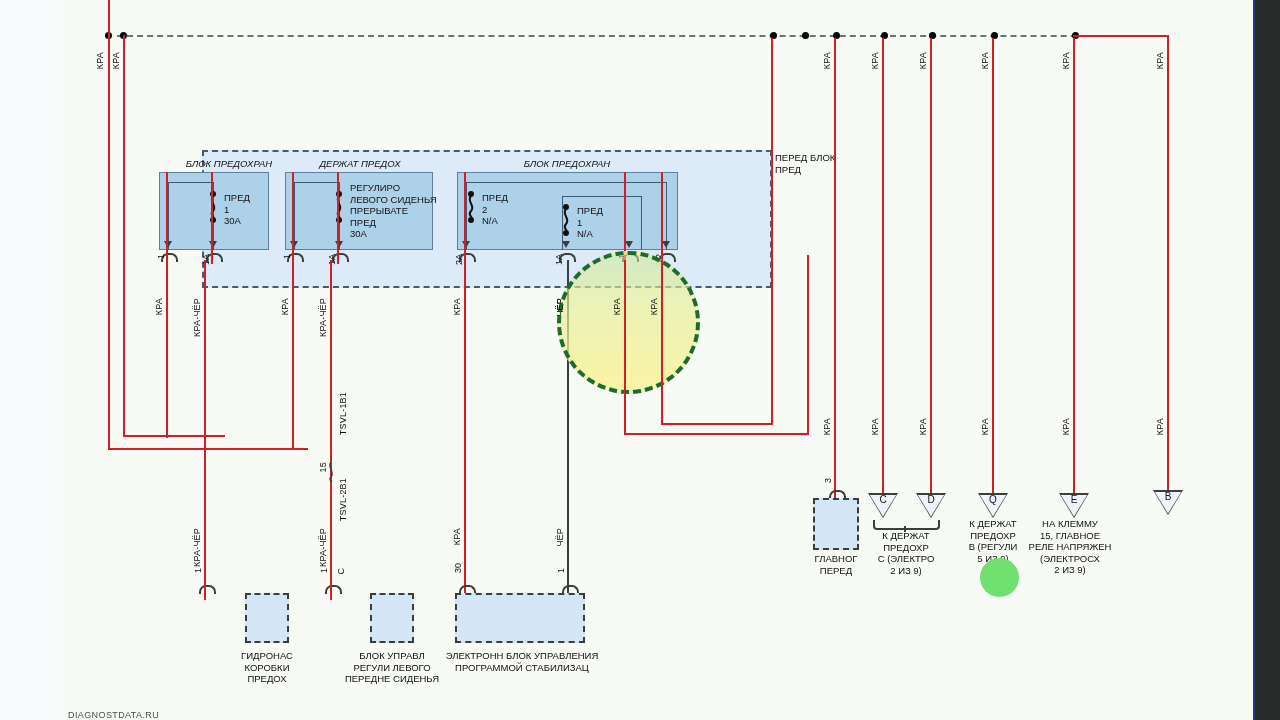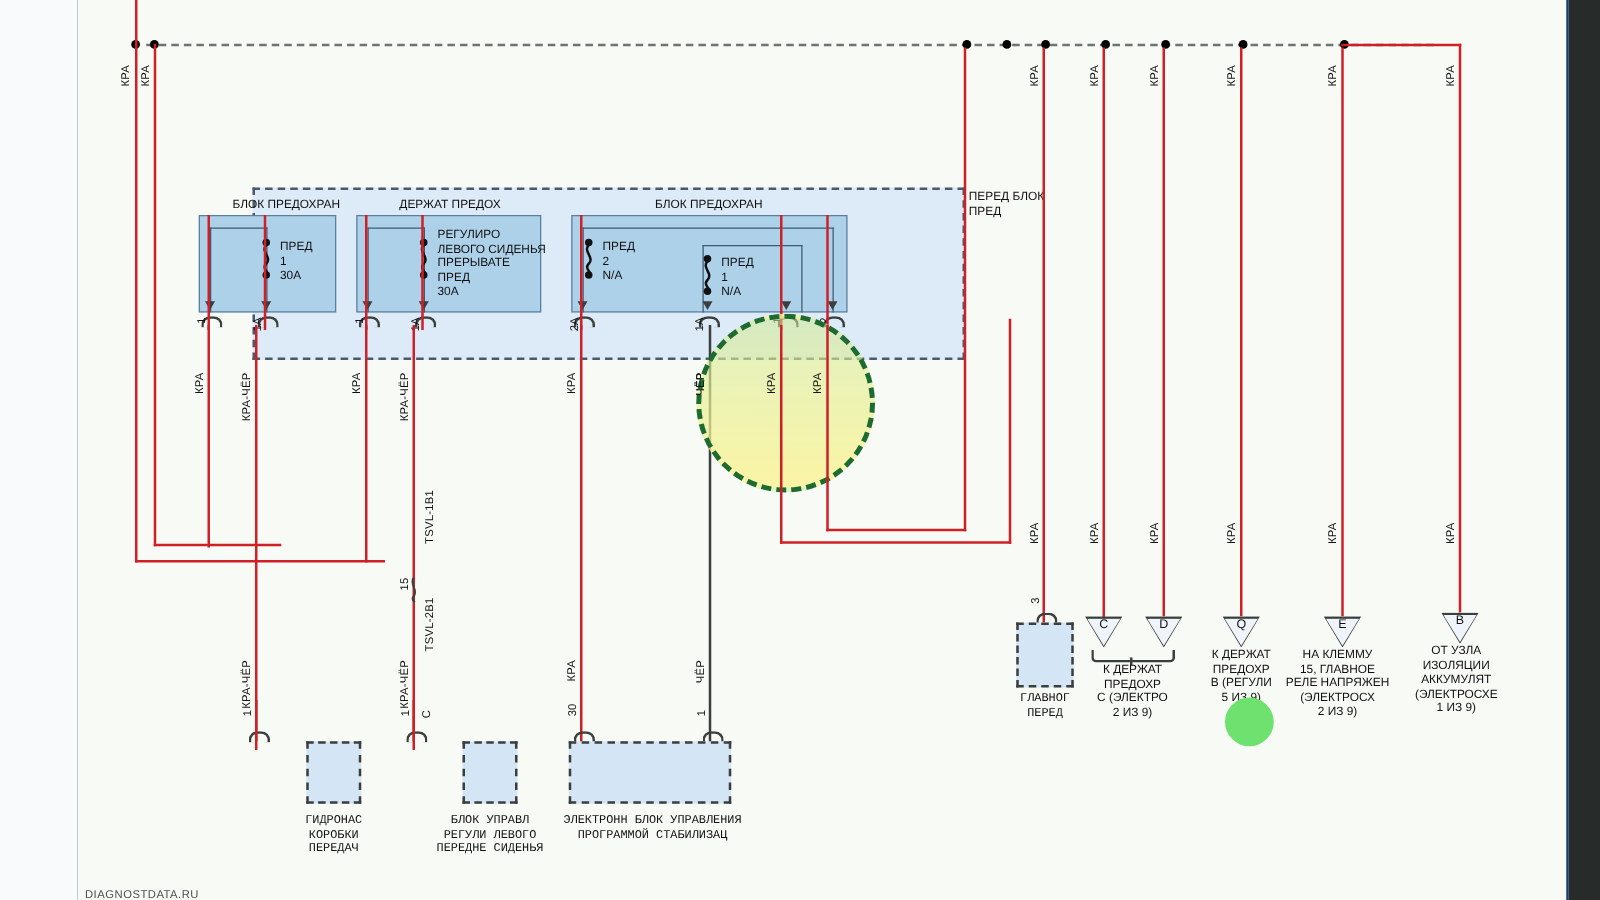--- a/index.html
+++ b/index.html
@@ -28,33 +28,33 @@
      border-radius:7px 7px 0 0;background:transparent;}
 
   
   .arrowdn{position:absolute;width:0;height:0;border-left:4px solid transparent;
      border-right:4px solid transparent;border-top:7px solid #3a3f3e;}
 
   
   #fusepanel{position:absolute;left:140px;top:150px;width:570px;height:138px;
      background:#ddeaf7;border:2px dashed #4a5a6a;box-sizing:border-box;}
   .fuseblock{position:absolute;background:#aed1ea;border:1px solid #5e7f9c;box-sizing:border-box;}
-  .fuseblock-title{position:absolute;font-size:9.5px;color:#111;white-space:nowrap;text-align:center;}
+  .fuseblock-title{position:absolute;font-size:9.5px;color:#111;white-space:nowrap;text-align:center;font-style:italic;}
   .fusebox-inner{position:absolute;border:1px solid #3c5a74;border-bottom:none;box-sizing:border-box;}
   .fusesym{position:absolute;width:10px;height:34px;}
   .fusetext{position:absolute;font-size:9.5px;line-height:11.5px;color:#111;white-space:nowrap;}
   #panel-side-label{position:absolute;left:713px;top:152px;font-size:9.5px;line-height:11.5px;color:#111;}
 
   
   #highlight-circle{position:absolute;left:495px;top:251px;width:135px;height:135px;border-radius:50%;
      border:4px dashed #1d6b2f;background:linear-gradient(180deg,rgba(208,234,150,.55),rgba(250,243,150,.85));}
 
   
   .module{position:absolute;background:#d4e6f5;border:2px dashed #3a3f3e;box-sizing:border-box;}
-  .modlabel{position:absolute;font-size:9.5px;line-height:11.5px;color:#111;text-align:center;white-space:nowrap;font-family:Liberation Mono, monospace;}
+  .modlabel{position:absolute;font-size:9.5px;line-height:11.5px;color:#111;text-align:center;white-space:nowrap;}
 
   
   .triconn{position:absolute;width:30px;height:25px;}
   .triconn .tri-outline{position:absolute;inset:0;
      background:#3a3f3e;clip-path:polygon(0 0,100% 0,50% 100%);}
   .triconn .tri-fill{position:absolute;left:1.5px;top:1.5px;right:1.5px;bottom:1.5px;
      background:#eef4fa;clip-path:polygon(0 0,100% 0,50% 100%);}
   .triconn .tri-letter{position:absolute;left:0;right:0;top:1px;text-align:center;
      font-size:10px;color:#111;z-index:2;}
   .connlabel{position:absolute;font-size:9.5px;line-height:11.5px;color:#111;text-align:center;white-space:nowrap;}
@@ -257,21 +257,21 @@
     <div class="wire v" style="left:1105px;top:35px;height:455px;"></div>
     <div class="wlabel" style="left:1093px;top:52px;">КРА</div>
     <div class="wlabel" style="left:1093px;top:418px;">КРА</div>
 
     <div class="socket" style="left:137px;top:585px;"></div>
     <div class="pinlabel" style="left:131px;top:568px;">1</div>
     <div class="module" style="left:183px;top:593px;width:44px;height:50px;"></div>
     <div class="modlabel" style="left:140px;top:650px;width:130px;">
       <div>ГИДРОНАС</div>
       <div>КОРОБКИ</div>
-      <div>ПЕРЕДАЧ</div>
+      <div>ПРЕДОХ</div>
     </div>
     <div class="wire v" style="left:142px;top:560px;height:33px;"></div>
 
     <div class="socket" style="left:263px;top:585px;"></div>
     <div class="pinlabel" style="left:257px;top:568px;">1</div>
     <div class="pinlabel" style="left:274px;top:568px;">C</div>
     <div class="module" style="left:308px;top:593px;width:44px;height:50px;"></div>
     <div class="modlabel" style="left:260px;top:650px;width:140px;">
       <div>БЛОК УПРАВЛ</div>
       <div>РЕГУЛИ ЛЕВОГО</div>
@@ -340,27 +340,20 @@
       <div>РЕЛЕ НАПРЯЖЕН</div>
       <div>(ЭЛЕКТРОСХ</div>
       <div>2 ИЗ 9)</div>
     </div>
 
     <div class="triconn" style="left:1091px;top:490px;">
       <div class="tri-outline"></div>
       <div class="tri-fill"></div>
       <div class="tri-letter">B</div>
     </div>
-    <div class="connlabel" style="left:1043px;top:515px;width:120px;">
-      <div>ОТ УЗЛА</div>
-      <div>ИЗОЛЯЦИИ</div>
-      <div>АККУМУЛЯТ</div>
-      <div>(ЭЛЕКТРОСХЕ</div>
-      <div>1 ИЗ 9)</div>
-    </div>
 
     <div id="watermark" style="left:6px;top:710px;">DIAGNOSTDATA.RU</div>
   </div>
 
   <div id="page-border-right"></div>
   <div id="scrollbar-track">
     
     
     
   </div>

